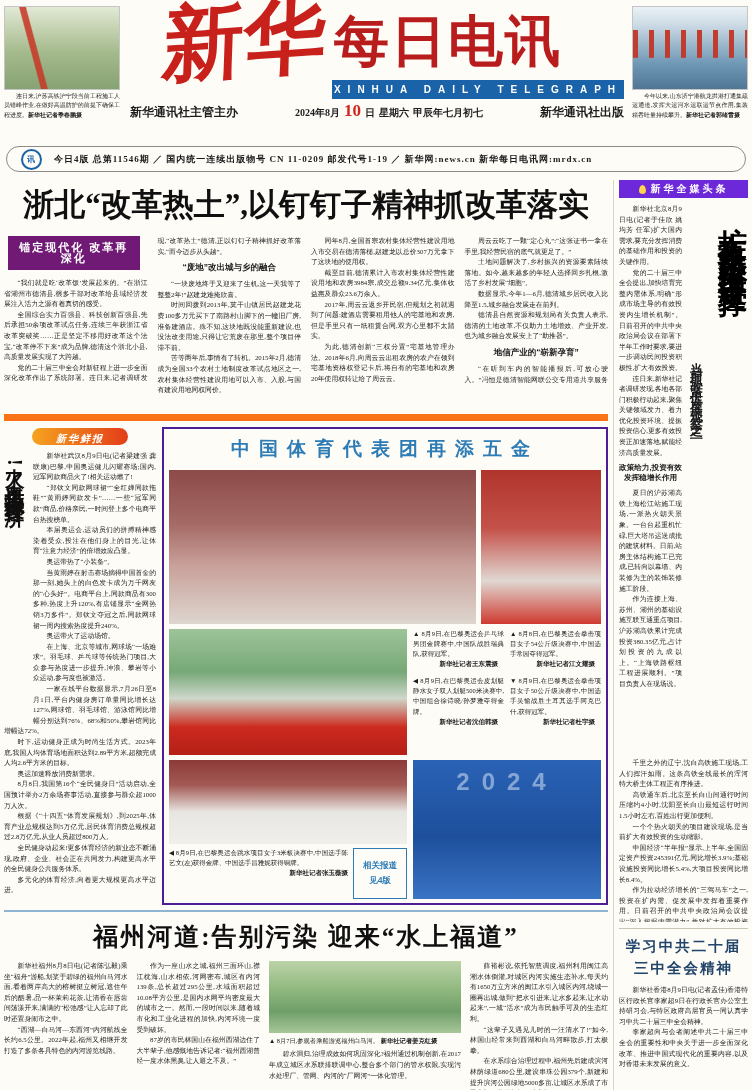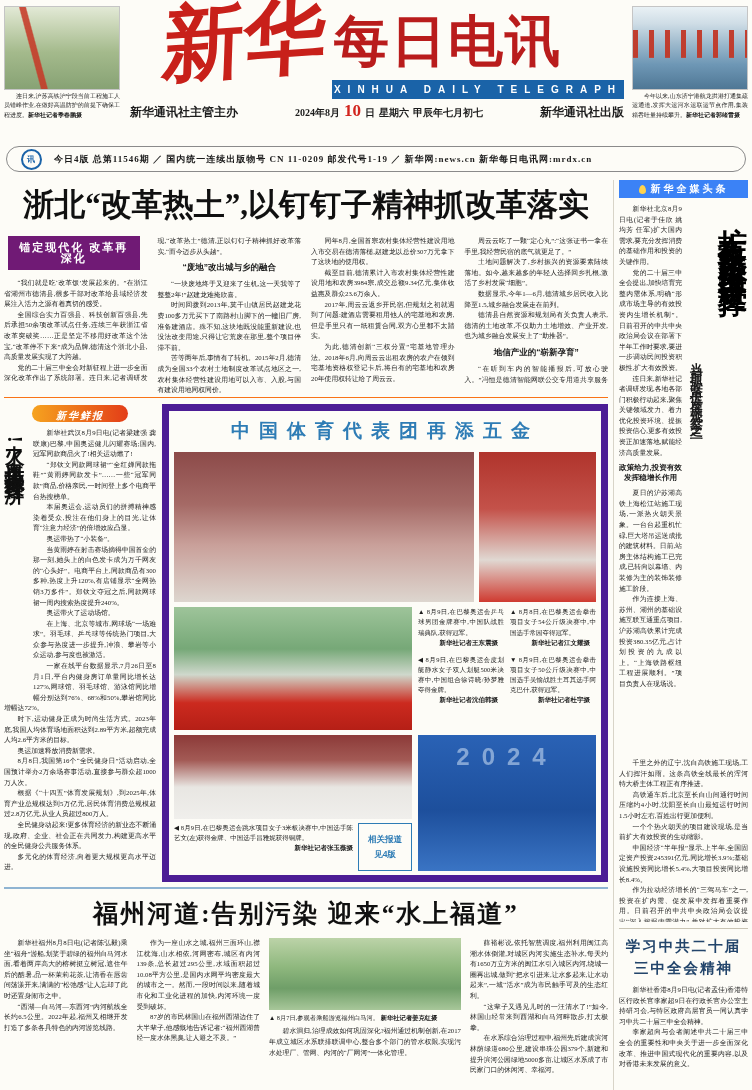--- a/index.html
+++ b/index.html
@@ -39,37 +39,37 @@
       align-items:center;justify-content:center;color:#1a63a8;font-size:8px;font-weight:bold;flex:0 0 17px;}
   
   .para{margin:0;font-size:6.8px;line-height:1.56;text-align:justify;text-indent:2em;}
   .sub-head{font-family:"Liberation Sans",sans-serif;font-weight:bold;font-size:8.5px;
       text-align:center;margin:5px 0;text-indent:0;}
   
   .content-row{display:flex;}
   .left-main{width:604px;flex:0 0 604px;}
   .right-rail{flex:1;border-left:1px solid #d8d4c8;padding-left:5px;margin-left:5px;overflow:hidden;}
   
-  .main-article{border-bottom:1px solid #f97316;padding-bottom:1px;}
+  .main-article{border-bottom:7px solid #f97316;padding-bottom:18px;}
   .main-headline{font-size:31px;font-weight:bold;text-align:center;margin:4px 0 10px;color:#101010;}
   .main-body{height:160px;column-count:4;column-gap:10px;overflow:hidden;}
   .badge-red{background:#701a75;color:#fff;font:bold 11px/1 "Liberation Sans",sans-serif;
       padding:6px 8px;text-align:center;letter-spacing:2px;margin:0 8px 8px 4px;}
   
   .middle-row{display:flex;height:478px;margin-top:6px;gap:6px;}
   .feature-left{width:152px;flex:0 0 152px;}
   .fresh-badge{width:96px;height:17px;border-radius:9px;margin:1px auto 6px;
       background:linear-gradient(90deg,#f6a31f,#e33d18);color:#fff;display:flex;align-items:center;
       justify-content:center;gap:4px;font:bold italic 10px "Liberation Sans",sans-serif;letter-spacing:2px;flex-direction:column;}
   .disc{width:7px;height:7px;background:#fff;border-radius:50%;opacity:.9;}
   .feature-body{height:450px;overflow:hidden;}
   .vertical-title{float:left;writing-mode:vertical-rl;font-size:20px;font-weight:bold;line-height:1.1;
       height:264px;margin:2px 7px 4px 0;letter-spacing:3px;color:#0f0f0f;}
   
-  .photo-section{flex:1;border:7px solid #4c1d95;padding:4px 5px;display:flex;flex-direction:column;
+  .photo-section{flex:1;border:2px solid #4c1d95;padding:4px 5px;display:flex;flex-direction:column;
       box-sizing:border-box;justify-content:space-between;}
   .photo-title{color:#2e7cb5;font-size:19px;font-weight:bold;letter-spacing:9px;text-align:center;
       margin:3px 0 8px;}
   .ps-row1{display:flex;gap:5px;height:164px;}
   .photo-a{flex:2.55;background:linear-gradient(180deg,#8c4a49 0%,#a56a66 35%,#c9a09a 62%,#ddd6cf 100%);}
   .photo-b{flex:1;background:linear-gradient(180deg,#b0342c 0%,#c4524a 38%,#e0d8d2 72%,#cf3a30 100%);}
   .ps-row2{display:flex;gap:6px;height:134px;margin-top:5px;}
   .photo-c{width:238px;flex:0 0 238px;
       background:linear-gradient(180deg,#9ec49a 0%,#76a877 34%,#cfd8cc 55%,#cc2a1f 78%,#b51f16 100%);}
   .cap-col{flex:1;display:flex;flex-direction:column;gap:7px;overflow:hidden;}
@@ -93,21 +93,21 @@
       margin:3px 0 8px;color:#101010;}
   .ba-cols{display:flex;gap:9px;height:152px;overflow:hidden;}
   .ba-col{flex:1;overflow:hidden;}
   .ba-col3{width:192px;flex:0 0 192px;display:flex;flex-direction:column;}
   .ba-photo{height:72px;flex:0 0 72px;
       background:linear-gradient(180deg,#bcd3a8 0%,#8fb87e 40%,#6f9e68 70%,#a8c79a 100%);}
   .ba-cap{font-size:6.3px;line-height:1.5;margin:3px 0 4px;}
   .ba-cap .credit{font-weight:bold;}
   .ba-col4{width:138px;flex:0 0 138px;overflow:hidden;}
   
-  .rail-badge{background:#3b82f6;color:#fff;height:18px;display:flex;align-items:center;
+  .rail-badge{background:#6d28d9;color:#fff;height:18px;display:flex;align-items:center;
       justify-content:center;gap:5px;font:bold 10px "Liberation Sans",sans-serif;letter-spacing:3px;
       margin-bottom:6px;}
   .flame{width:7px;height:9px;background:#ffd34d;border-radius:50% 50% 50% 50%/65% 65% 35% 35%;}
   .rail-top{display:flex;gap:5px;height:550px;overflow:hidden;}
   .rail-text{flex:1;overflow:hidden;}
   .rail-text .sub-head{font-size:7.6px;text-align:center;}
   .rail-kicker{writing-mode:vertical-rl;width:18px;flex:0 0 18px;font:bold 13px "Liberation Sans",sans-serif;
       letter-spacing:6px;padding-top:148px;box-sizing:border-box;color:#1c1c1c;}
   .rail-headline{writing-mode:vertical-rl;width:38px;flex:0 0 38px;font-size:29px;font-weight:bold;
       line-height:1.1;letter-spacing:5px;color:#000;}

